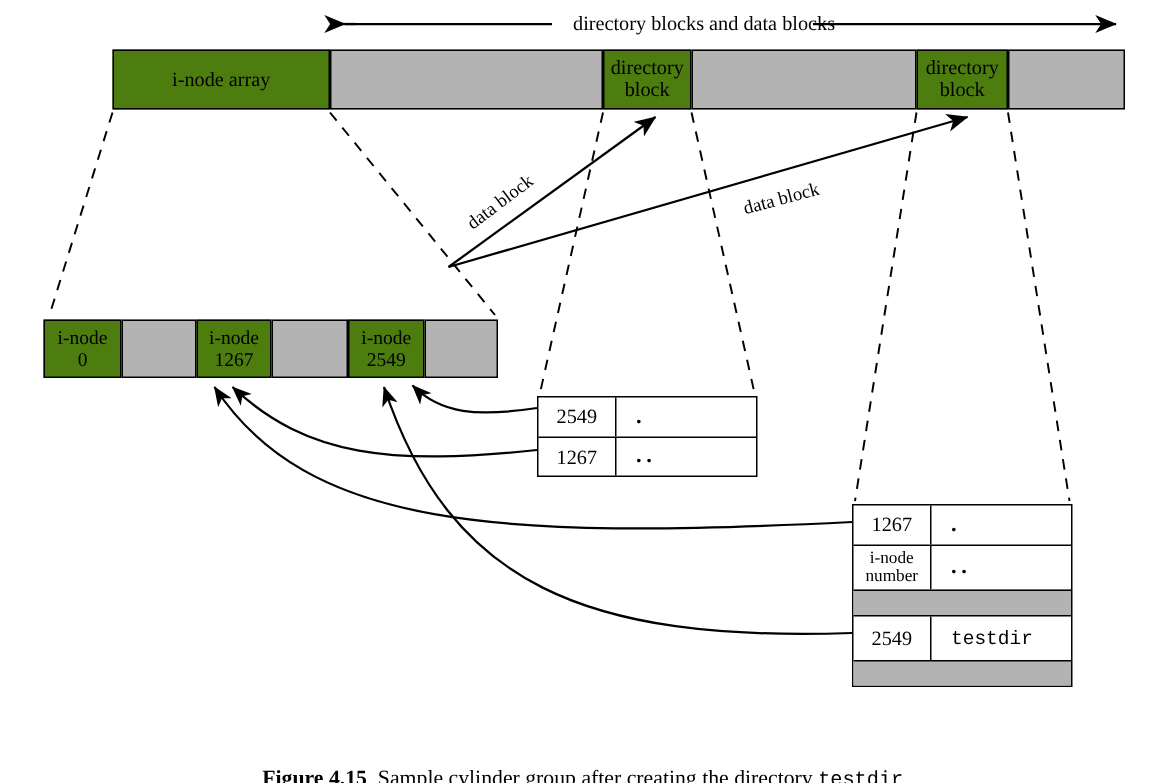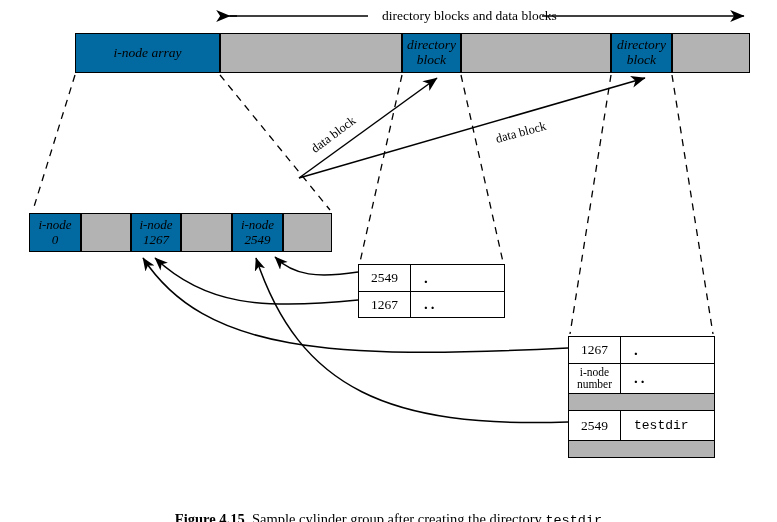--- a/index.html
+++ b/index.html
@@ -5,21 +5,21 @@
   html,body{margin:0;padding:0;background:#ffffff;}
   body{width:777px;height:522px;position:relative;overflow:hidden;
        font-family:"Liberation Serif", serif;color:#000;}
   #stage{position:absolute;left:0;top:0;width:777px;height:424px;}
   #svg{position:absolute;left:0;top:0;width:777px;height:522px;}
 
   .cell{position:absolute;box-sizing:border-box;border:1.4px solid #000;
         display:flex;align-items:center;justify-content:center;
         text-align:center;line-height:1.08;font-size:13.5px;white-space:pre-line;}
   .gray{background:#b3b3b3;}
-  .white{background:#0369a1;font-style:italic;}
+  .white{background:#4d7c0f;}
 
   
   #topbar .cell{top:33px;height:40px;}
 
   
   #inodestrip .cell{top:213px;height:39px;font-size:13px;}
 
   
   .dtable{position:absolute;box-sizing:border-box;border:1.4px solid #000;background:#fff;}
   .drow{position:relative;box-sizing:border-box;display:flex;height:26px;}

